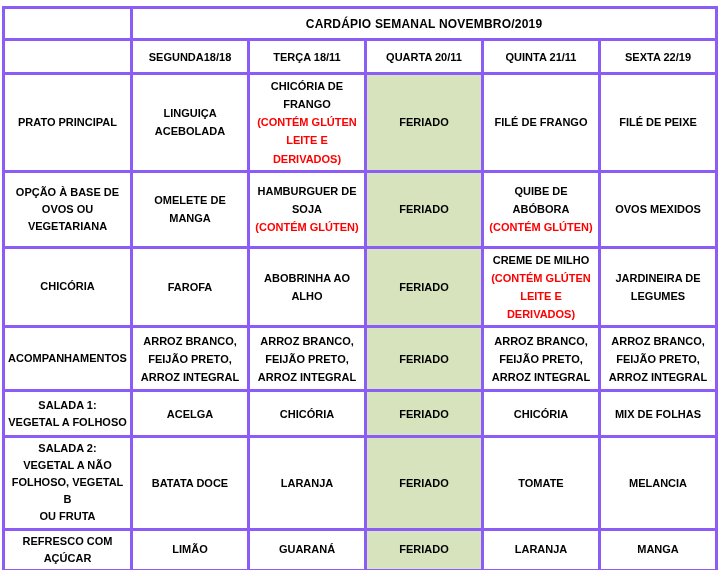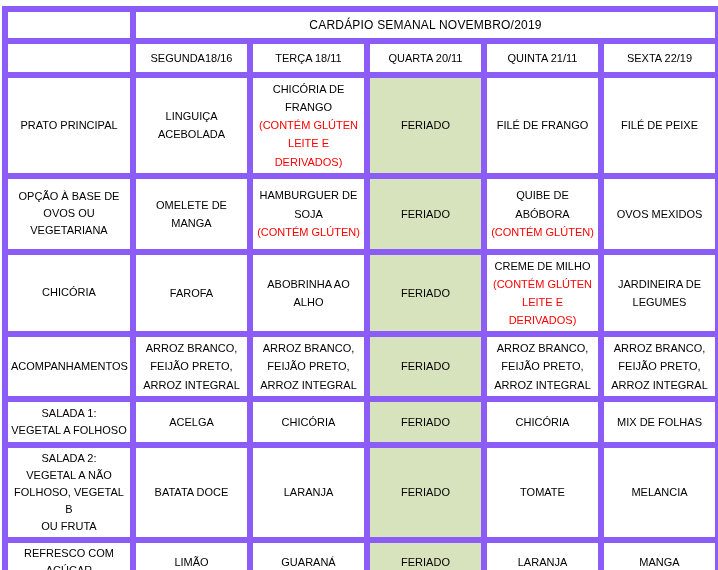--- a/index.html
+++ b/index.html
@@ -10,24 +10,24 @@
     font-family: "Liberation Sans", sans-serif;
   }
   table.menu {
     border-collapse: collapse;
     table-layout: fixed;
     width: 714px;
     margin: 6px 0 0 2px;
     border: 2px solid #000;
   }
   td {
-    border: 6px solid #8b5cf6;
+    border: 3px solid #8b5cf6;
     text-align: center;
     vertical-align: middle;
-    font-weight: normal;
+    font-weight: bold;
     color: #000;
     padding: 2px 3px;
     overflow: hidden;
   }
   .title-cell   { font-size: 12px; letter-spacing: .2px; }
   .header-cell  { font-size: 11px; }
   .label-cell   { font-size: 11px; white-space: pre-line; line-height: 1.55; }
   .menu-cell    { font-size: 11px; }
   .cell-text    { white-space: pre-line; line-height: 1.65; }
   .cell-warning { white-space: pre-line; line-height: 1.65; color: var(--warning-color, #ff0000); }
@@ -46,21 +46,21 @@
     <col style="width:117px">
   </colgroup>
   <tbody id="menu-body">
     <tr style="height:32px">
       <td class="label-cell"></td>
       <td class="title-cell" colspan="5">CARDÁPIO SEMANAL NOVEMBRO/2019</td>
     </tr>
     <tr style="height:34px" id="header-row">
       <td class="label-cell"></td>
 
-    <td class="header-cell">SEGUNDA18/16</td>
+    <td class="header-cell">SEGUNDA18/18</td>
         <td class="header-cell">TERÇA 18/11</td>
         <td class="header-cell">QUARTA 20/11</td>
         <td class="header-cell">QUINTA 21/11</td>
         <td class="header-cell">SEXTA 22/19</td>
       </tr>
 
   <tr style="height: 92px;">
         <td class="label-cell">PRATO PRINCIPAL</td>
         <td class="menu-cell">
           <div class="cell-text">LINGUIÇA

